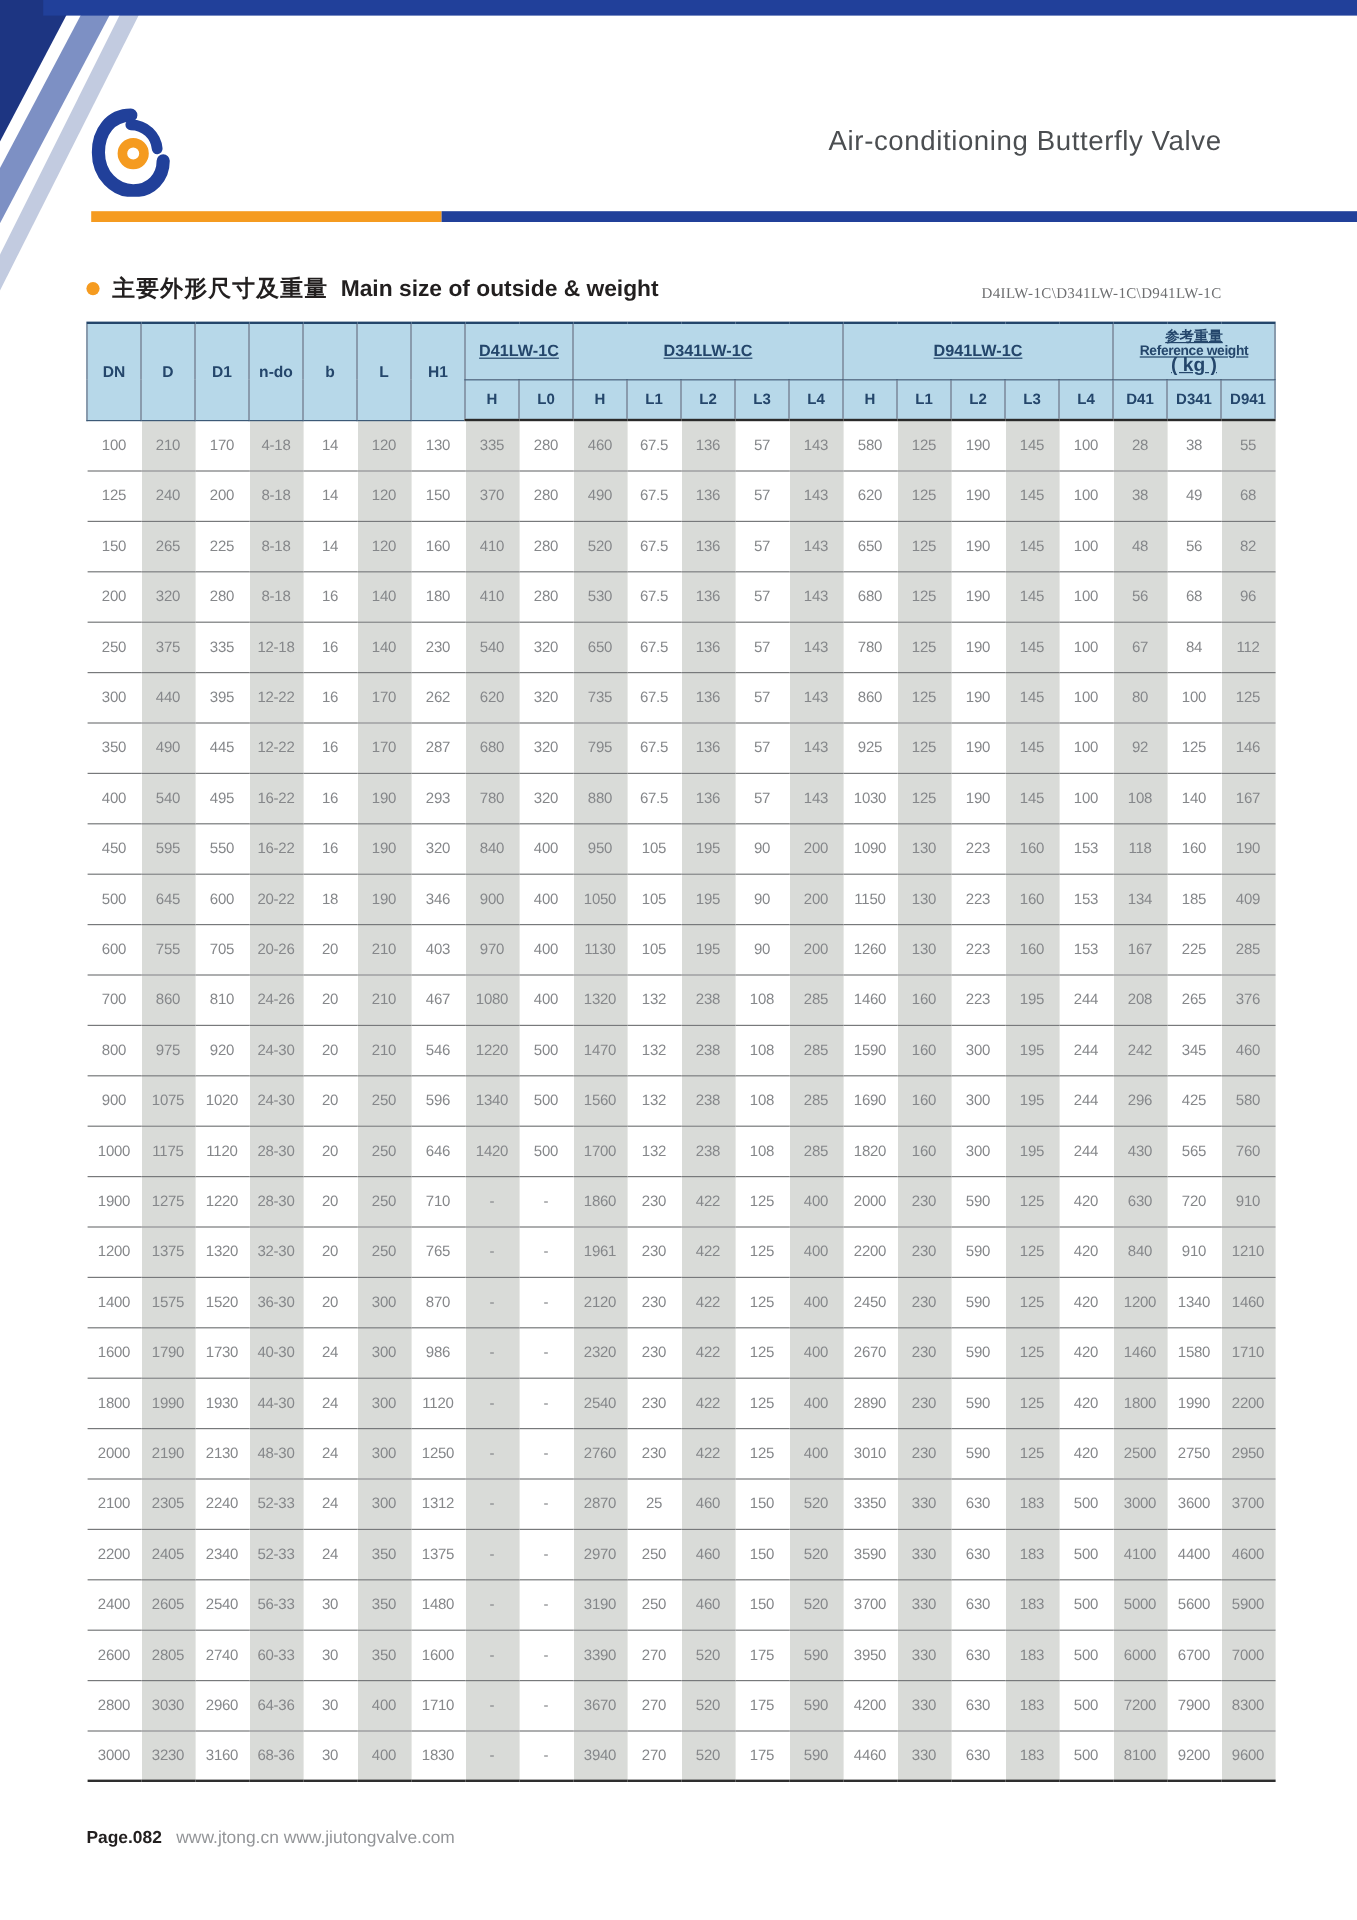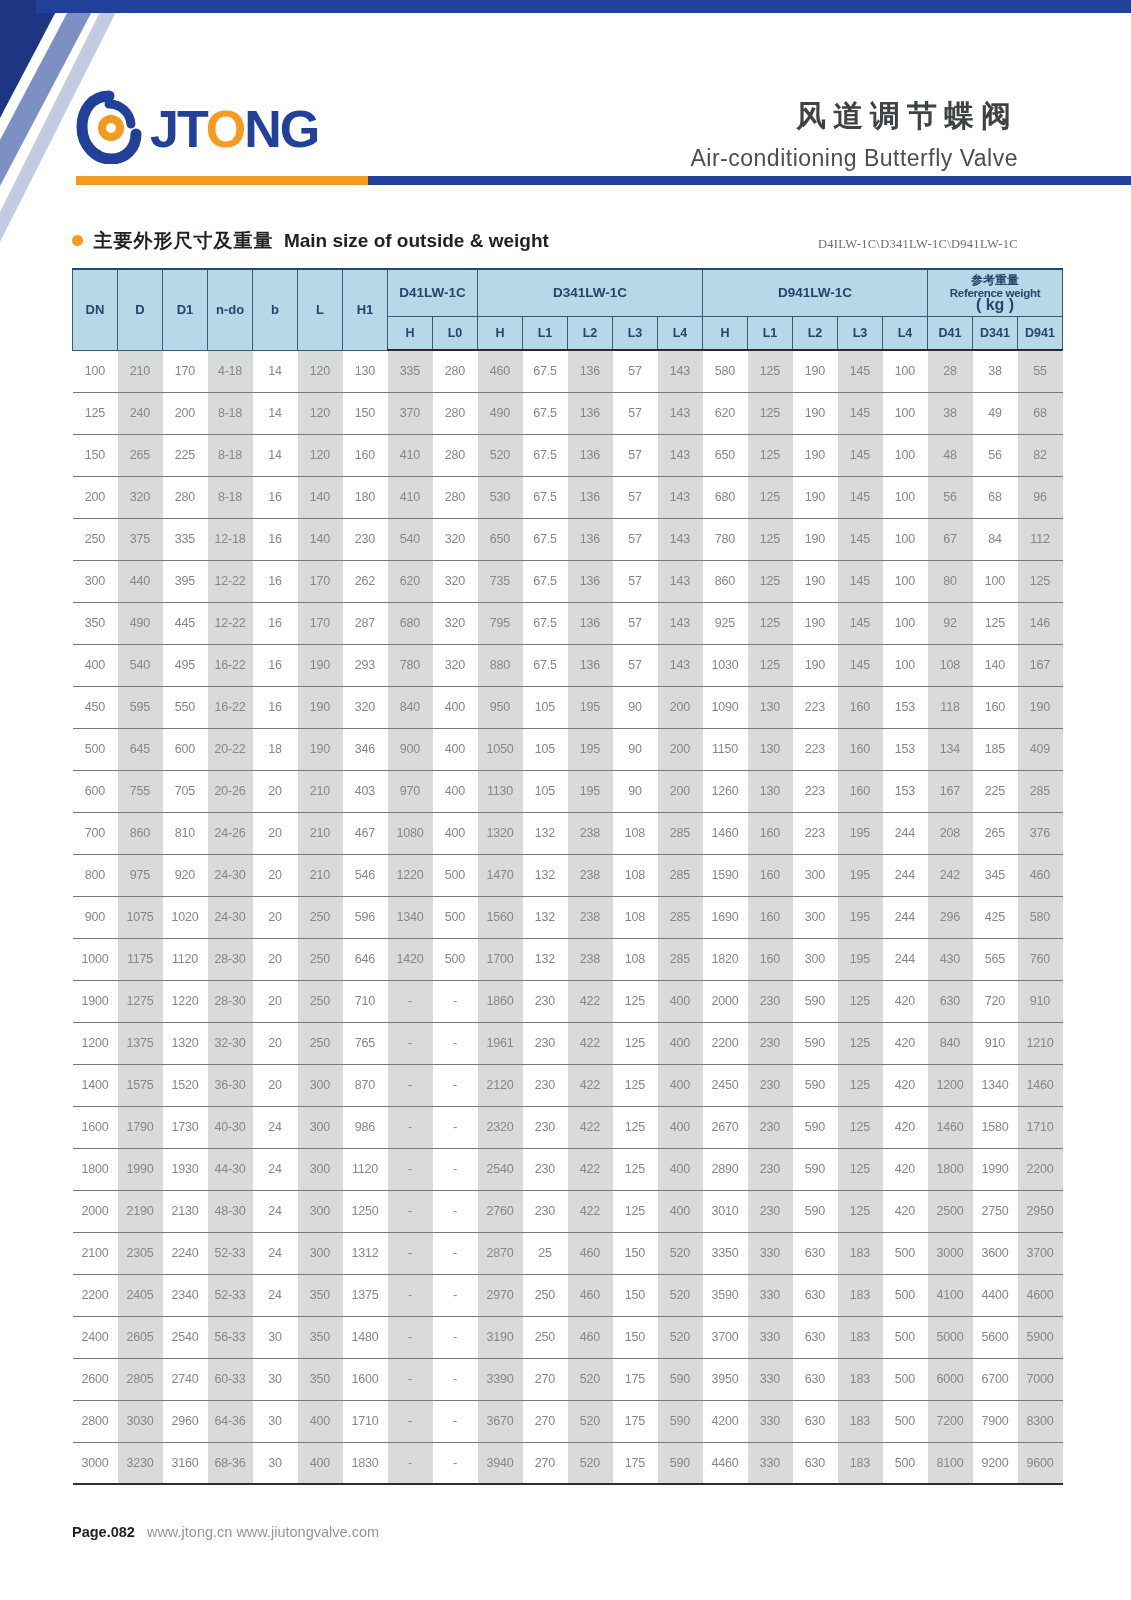--- a/index.html
+++ b/index.html
@@ -32,21 +32,21 @@
     border-collapse:collapse; table-layout:fixed;
   }
   .spec-table th, .spec-table td { text-align:center; vertical-align:middle; overflow:hidden; }
   .spec-table thead th {
     background:#b7d8e9; color:#24466b; border:1px solid #3d5a77;
     font-size:13px; font-weight:bold;
   }
   .spec-table thead tr:first-child th { border-top:2px solid #24466b; height:47px; }
   .spec-table thead tr.subrow th { height:34px; font-size:12.5px; }
   .spec-table thead tr:last-child th { border-bottom:2px solid #2a2a2a; }
-  .spec-table thead th.group { font-size:13.5px; }
+  .spec-table thead th.group { font-size:13.5px;text-decoration:underline; }
   .wg-zh { display:block; font-size:12px; line-height:13px; }
   .wg-en { display:block; font-size:11.5px; line-height:12px; letter-spacing:-0.3px; }
   .wg-unit { display:block; font-size:16px; line-height:12px; font-weight:bold; }
   .spec-table tbody td {
     height:42px; color:#85878a; font-size:12.5px;
     border-top:1px solid #77797b; letter-spacing:-0.2px;
   }
   .spec-table tbody tr:first-child td { border-top:none; }
   .spec-table tbody tr:last-child td { border-bottom:2.5px solid #2e2e2e; }
   .spec-table tbody td.shade { background:#d9dbd8; }
@@ -68,25 +68,23 @@
 <div class="topbar"></div>
 
 <div class="logo">
   <span>
     <svg width="66" height="74" viewBox="0 0 66 74">
       <path d="M33 6 C16 6 6 20 6 37 C6 56 20 69 35 69 C50 69 60 58 60 44" fill="none" stroke="#21409a" stroke-width="11" stroke-linecap="round"></path>
       <path d="M33 14 C45 14 54 23 55 34" fill="none" stroke="#21409a" stroke-width="9" stroke-linecap="round"></path>
       <circle cx="35" cy="38" r="9" fill="none" stroke="#f59b20" stroke-width="8"></circle>
     </svg>
   </span>
-  <span class="logo-text"><span>JT</span><span class="o">O</span><span>NG</span></span>
 </div>
 
 <div class="titles">
-  <div class="title-zh">风道调节蝶阀</div>
   <div class="title-en">Air-conditioning Butterfly Valve</div>
 </div>
 
 <div class="rule-orange"></div>
 <div class="rule-blue"></div>
 
 <div class="section-head">
   <span class="bullet"></span>
   <span class="sec-zh">主要外形尺寸及重量</span>
   <span class="sec-en">Main size of outside &amp; weight</span>

